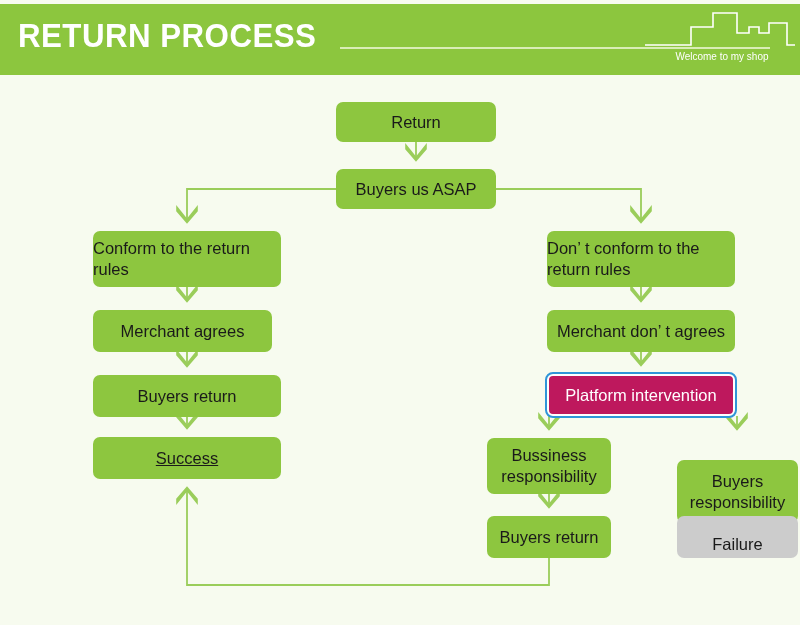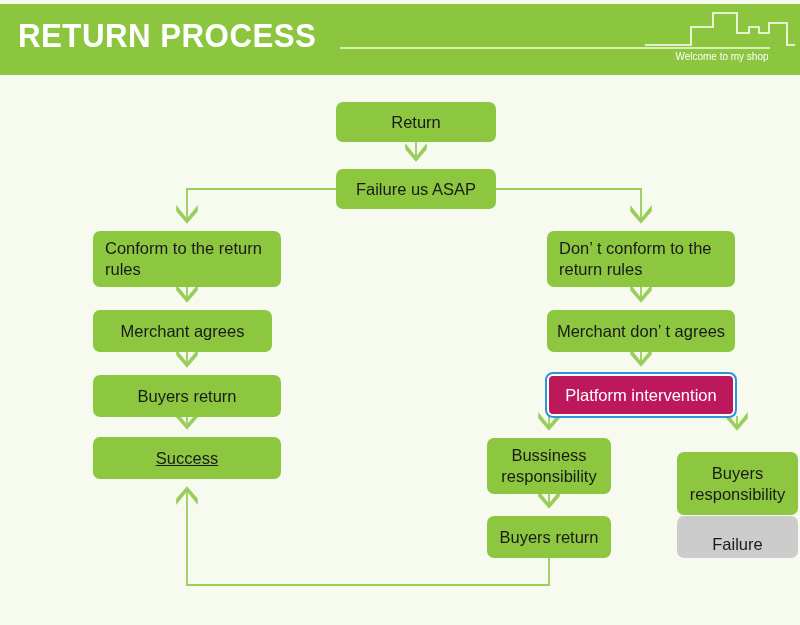--- a/index.html
+++ b/index.html
@@ -80,21 +80,21 @@
     display: flex;
     align-items: center;
     justify-content: center;
     text-align: center;
     padding: 3px 8px;
     z-index: 2;
   }
   .node.left-align {
     justify-content: flex-start;
     text-align: left;
-    padding-left: 12px;
+    padding-left: 0;
   }
   .node.gray {
     background: #cccccc;
     color: #1a1a1a;
     align-items: flex-end;
   }
   .node.blue {
     background: #be185d;
     color: #ffffff;
     border: 2px solid #ffffff;
@@ -150,21 +150,21 @@
 
       <path d="M508,487 L508,514 L146,514 L146,417" marker-end="url(#ah-up)"></path>
     </g>
   </svg>
 
   <div class="node" style="left:295px; top:31px; width:160px; height:40px;">
     <span class="node-text">Return</span>
   </div>
 
   <div class="node" style="left:295px; top:98px; width:160px; height:40px;">
-    <span class="node-text">Failure us ASAP</span>
+    <span class="node-text">Buyers us ASAP</span>
   </div>
 
   <div class="node left-align" style="left:52px; top:160px; width:188px; height:56px;">
     <span class="node-text">Conform to the return rules</span>
   </div>
 
   <div class="node" style="left:52px; top:239px; width:179px; height:42px;">
     <span class="node-text">Merchant agrees</span>
   </div>
 
@@ -190,21 +190,21 @@
 
   <div class="node" style="left:446px; top:367px; width:124px; height:56px;">
     <span class="node-text">Bussiness
 responsibility</span>
   </div>
 
   <div class="node" style="left:446px; top:445px; width:124px; height:42px;">
     <span class="node-text">Buyers return</span>
   </div>
 
-  <div class="node" style="left:636px; top:381px; width:121px; height:63px;">
+  <div class="node" style="left:636px; top:389px; width:121px; height:63px;">
     <span class="node-text">Buyers
 responsibility</span>
   </div>
 
   <div class="node gray" style="left:636px; top:445px; width:121px; height:42px;">
     <span class="node-text">Failure</span>
   </div>
 
 </div>
 

